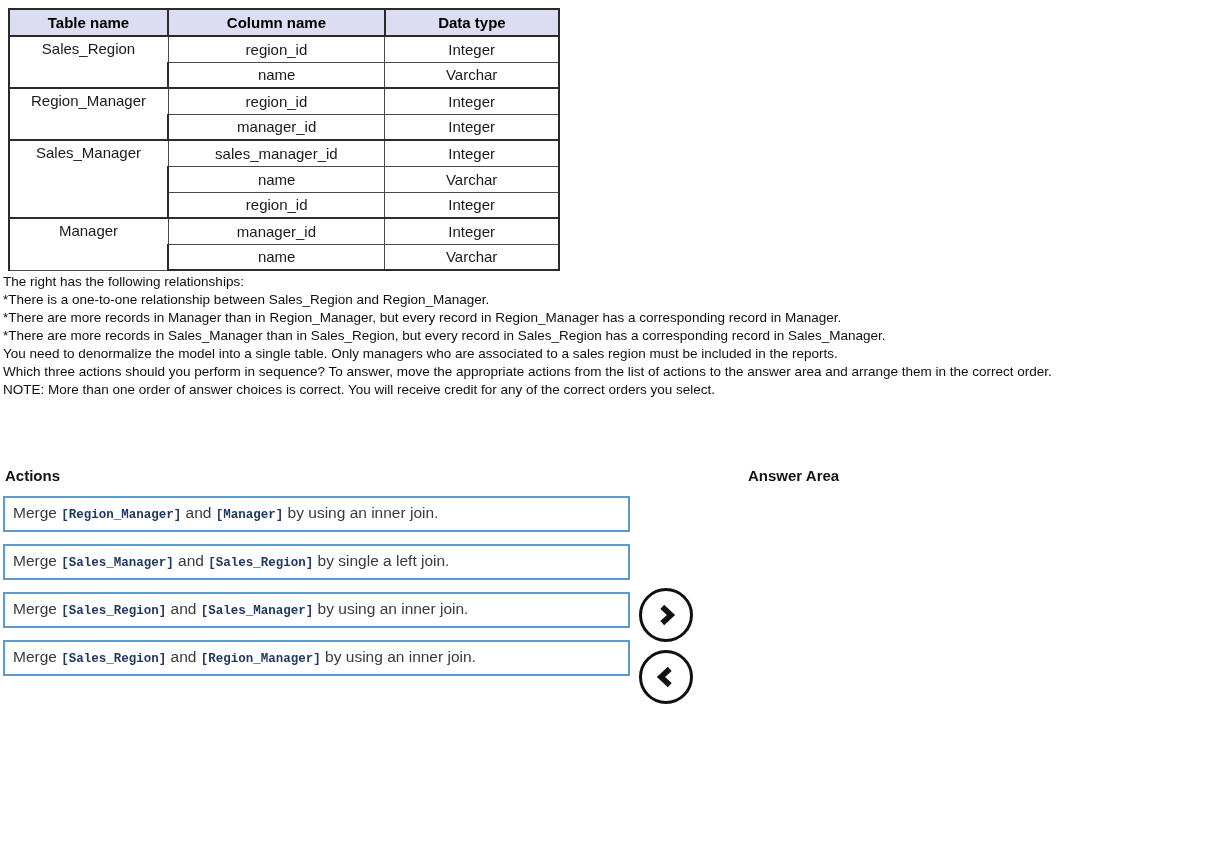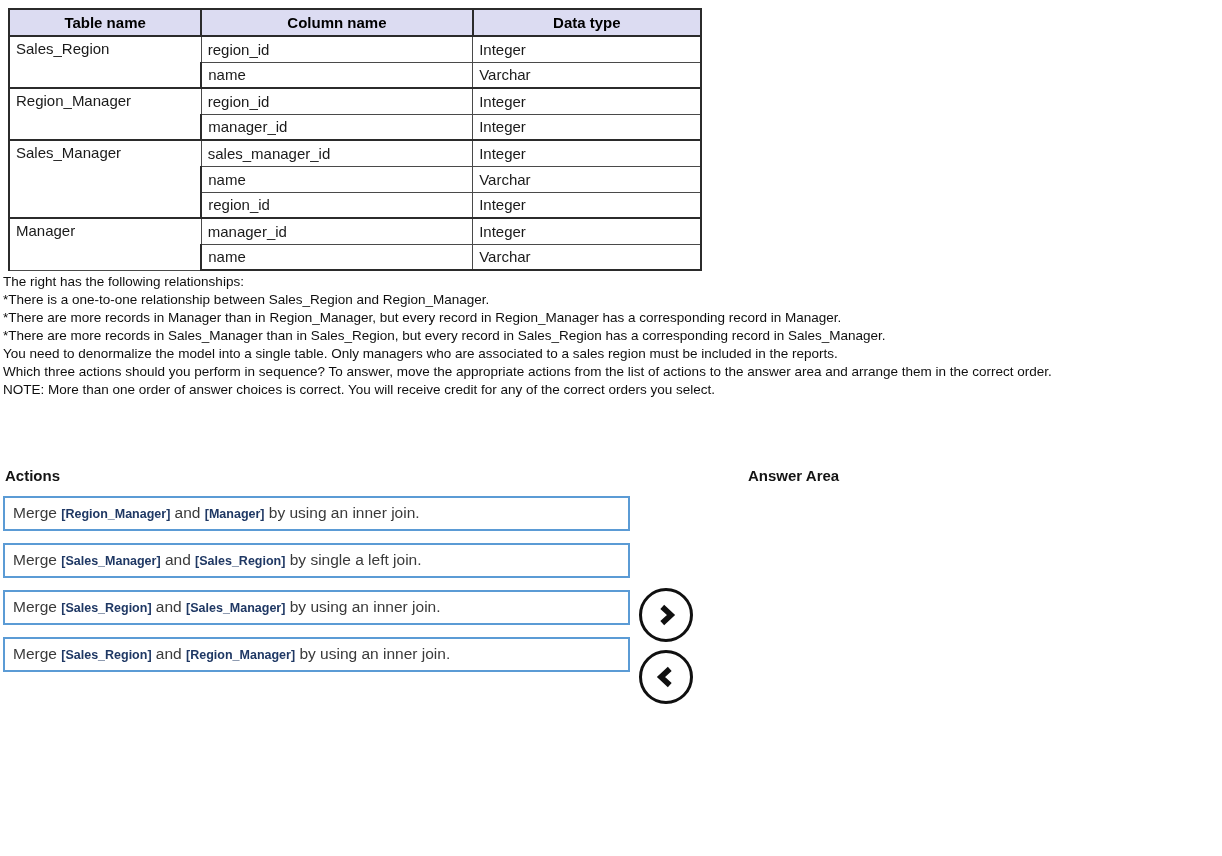--- a/index.html
+++ b/index.html
@@ -17,31 +17,31 @@
     width:1222px;height:856px;
     font-family:"Liberation Sans",sans-serif;
     color:var(--body-text);
     overflow:hidden;
   }
 
   
   .schema-table{
     position:absolute;left:8px;top:8px;
     border-collapse:collapse;
-    width:694px;
+    width:552px;
     font-size:15px;
     color:#1a1a1a;
     border-radius:15px;
   }
   .schema-table th,.schema-table td{
     border:1px solid #4a4a4a;
     padding:0 6px;
     height:26px;
     vertical-align:middle;
-    text-align:left;
+    text-align:center;
     background:#fff;
   }
   .schema-table th{
     background:var(--table-header-bg);
     text-align:center;
     font-weight:bold;
     height:27px;
     border:2px solid var(--table-border);
     border-bottom:2px solid var(--table-border);
     color:#000;
@@ -82,21 +82,21 @@
     border:2px solid var(--action-border);
     background:#fff;
     padding:3px 8px;
     margin-bottom:12px;
     line-height:23px;
     font-size:15.5px;
     color:var(--action-text);
     cursor:pointer;
   }
   .action-box .code{
-    font-family:Liberation Sans, sans-serif;
+    font-family:Liberation Mono, monospace;
     font-weight:bold;
     font-size:12.5px;
     color:var(--code-color);
   }
 
   
   .move-buttons{
     position:absolute;left:639px;top:588px;
     display:flex;flex-direction:column;gap:8px;
   }

